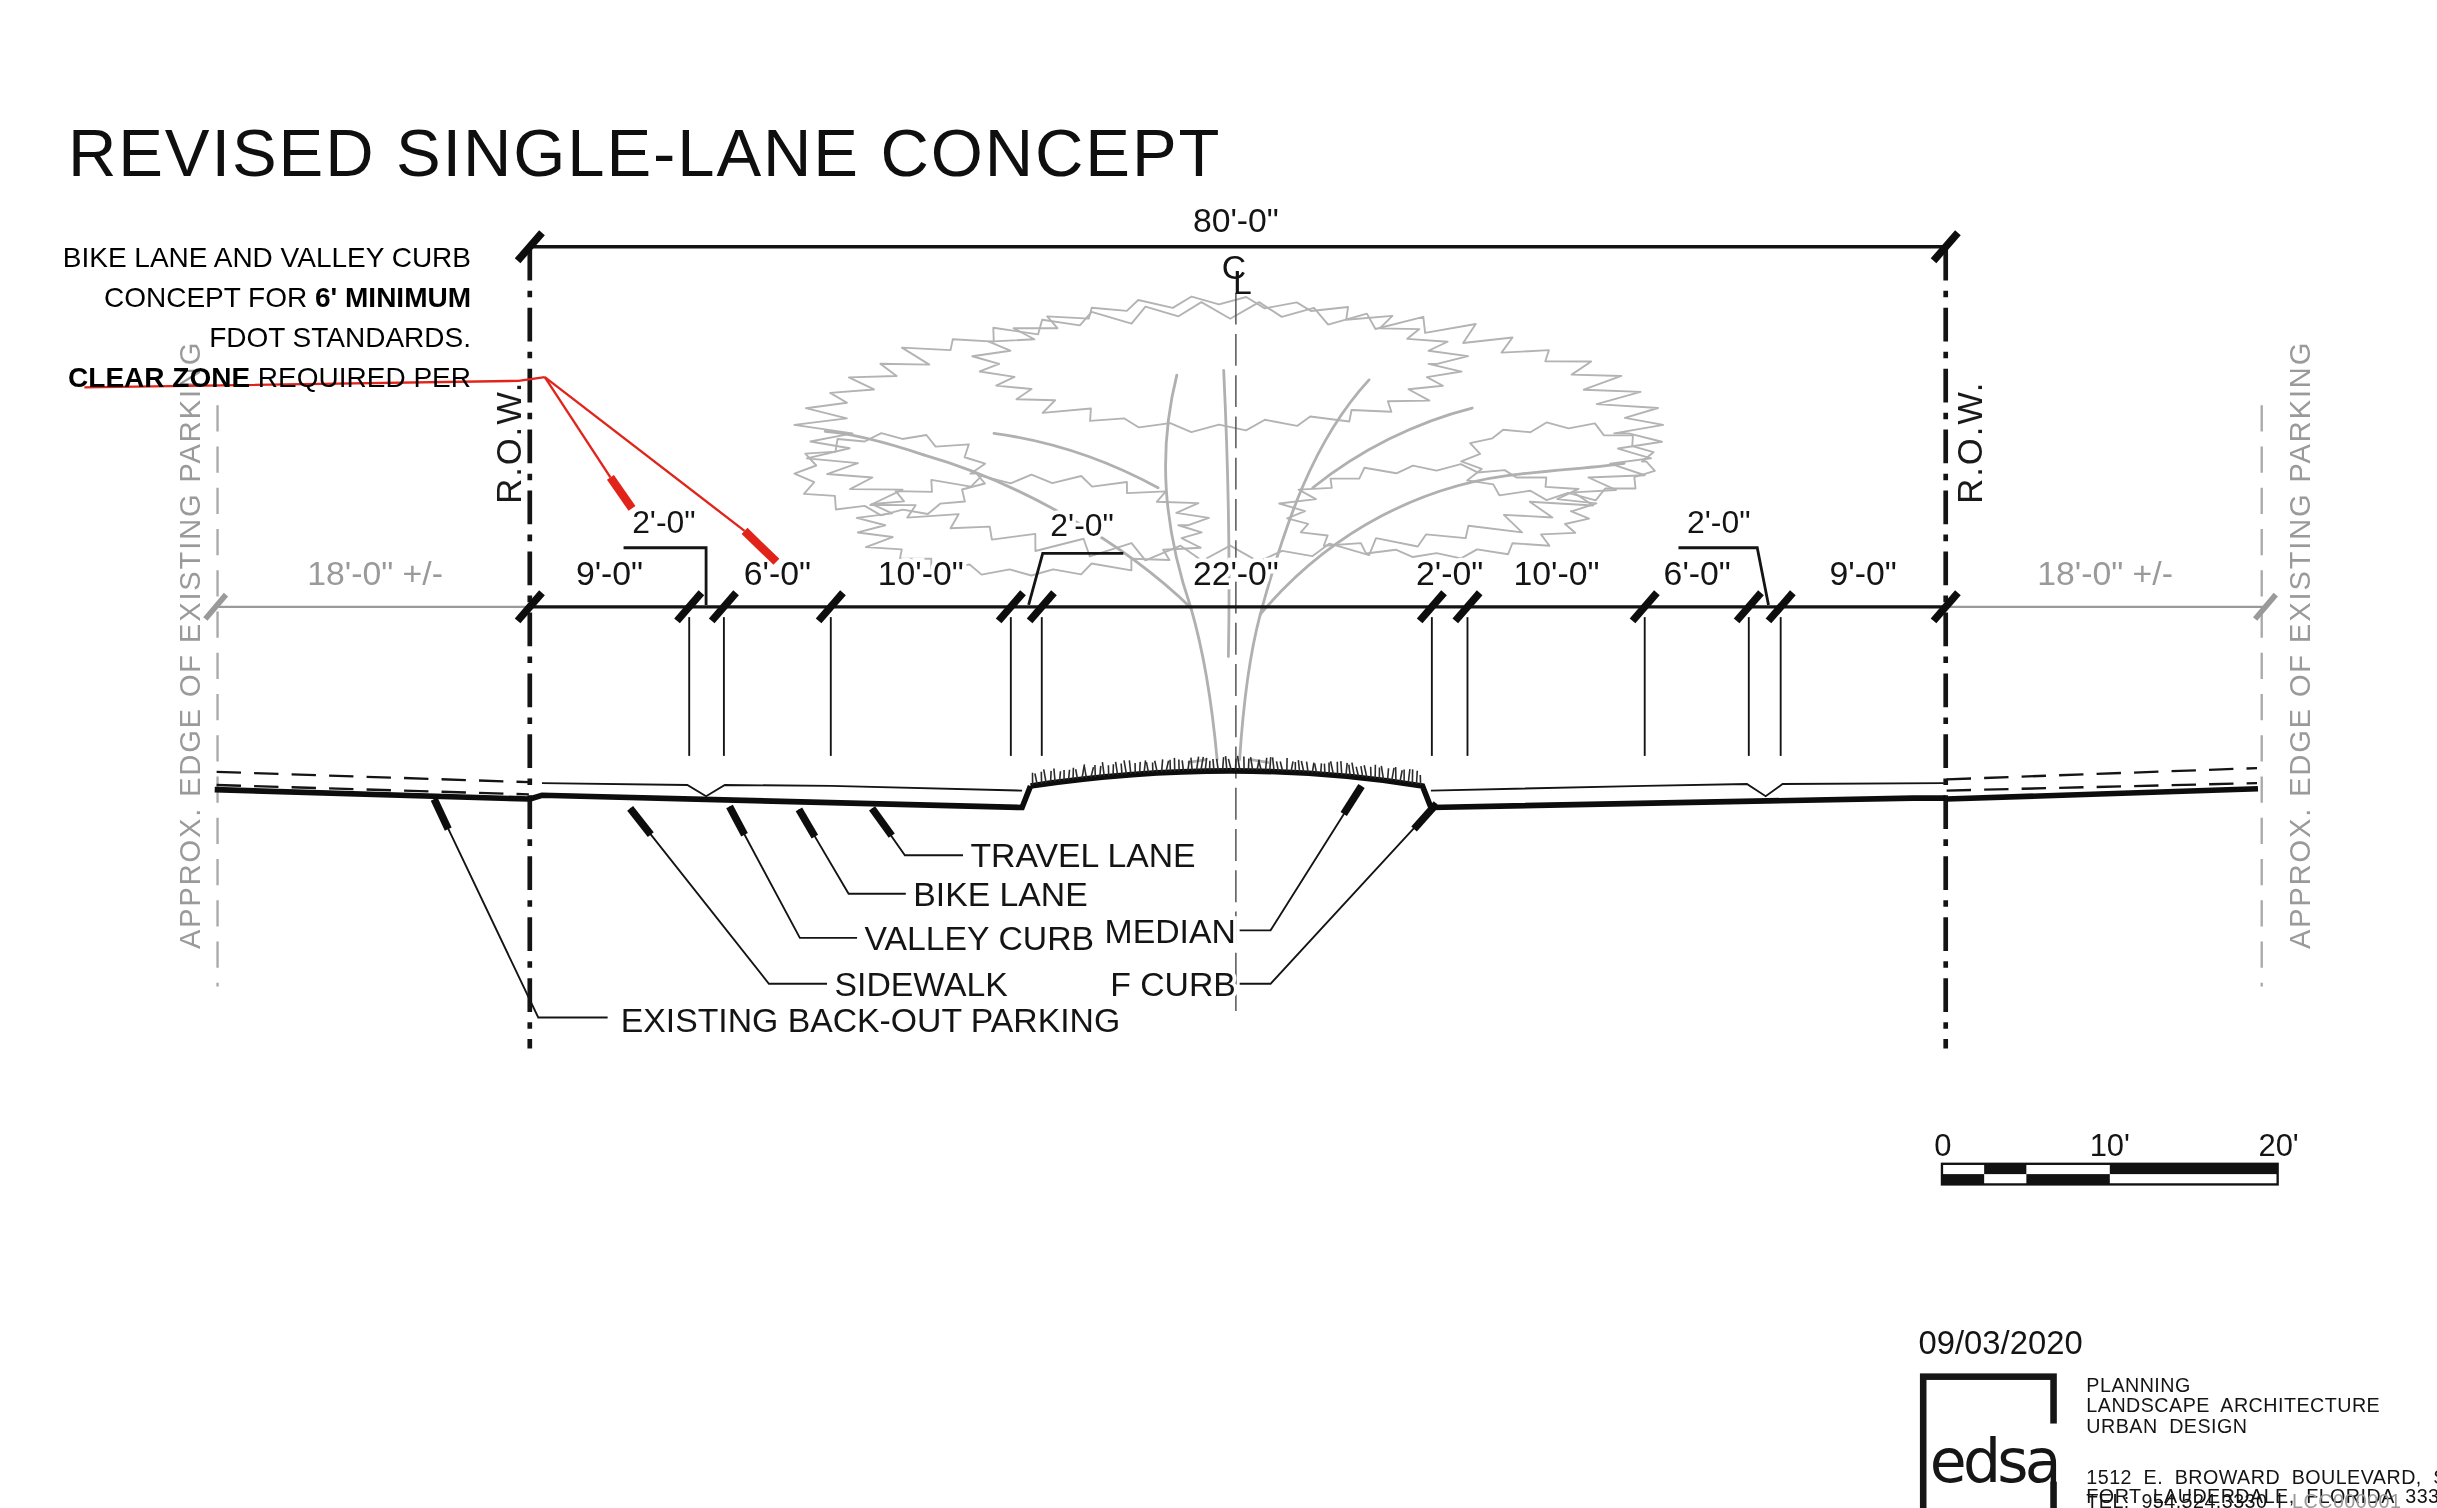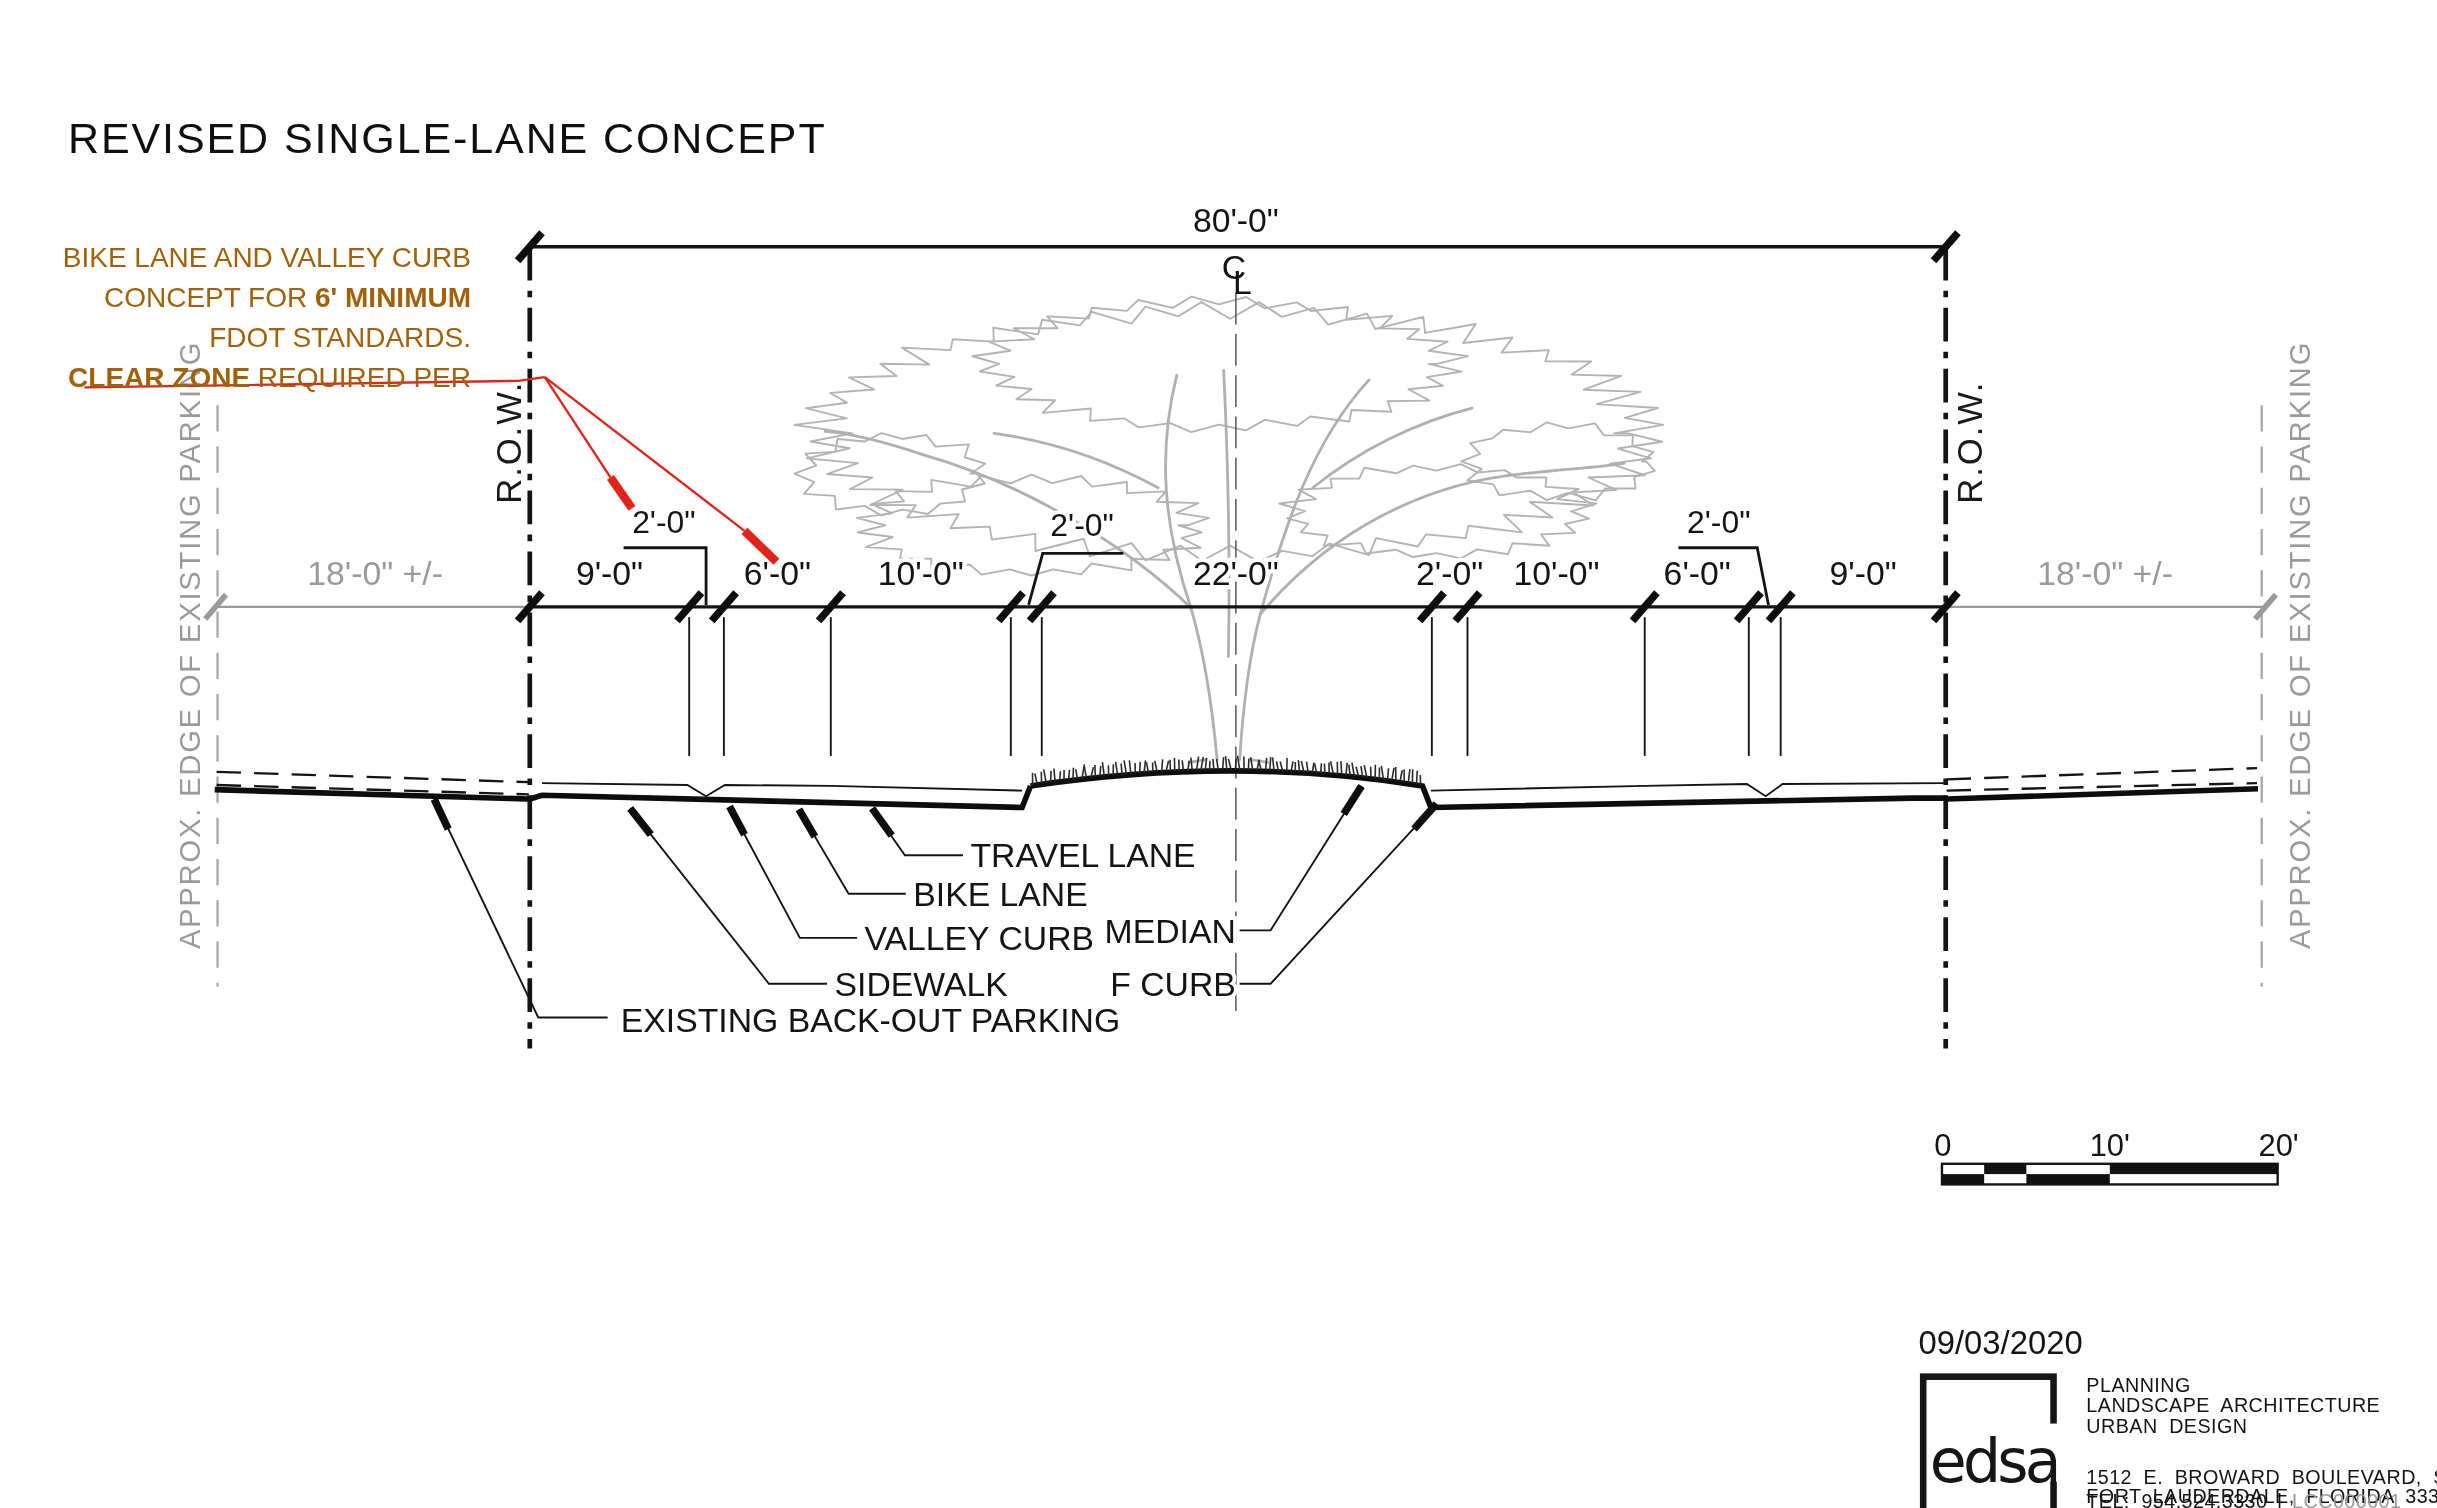--- a/index.html
+++ b/index.html
@@ -1,19 +1,19 @@
 <!DOCTYPE html>
 <html style="font-size:15px"><head>
 <meta charset="utf-8">
 <style>
   html,body{margin:0;padding:0;background:#ffffff;}
   .sheet{position:relative;width:2438px;height:1509px;background:#fff;overflow:hidden;
          font-family:"Liberation Sans",sans-serif;color:#111;}
   .sheet svg{position:absolute;left:0;top:0;}
-  .title{position:absolute;left:68px;top:114px;font-size:43px;letter-spacing:1.9px;
+  .title{position:absolute;left:68px;top:114px;font-size:67px;letter-spacing:1.9px;
          font-weight:500;color:#0f0f0f;white-space:nowrap;}
   .anno{position:absolute;left:38px;top:238px;width:433px;text-align:right;
         font-size:28px;line-height:40px;font-weight:500;white-space:nowrap;}
   .anno .b{font-weight:bold;}
   .svgtxt{font-family:"Liberation Sans",sans-serif;}
   .dim{font-size:36px;fill:#141414;text-anchor:middle;paint-order:stroke;stroke:#fff;stroke-width:9px;}
   .dimgray{font-size:36px;fill:#9a9a9a;text-anchor:middle;paint-order:stroke;stroke:#fff;stroke-width:9px;}
   .flag{font-size:34px;fill:#141414;text-anchor:middle;paint-order:stroke;stroke:#fff;stroke-width:8px;}
   .lbl{font-size:36px;fill:#141414;paint-order:stroke;stroke:#fff;stroke-width:8px;}
   .vert{font-size:37px;fill:#1a1a1a;letter-spacing:2px;}
@@ -318,20 +318,20 @@
           <tspan class="firm">TEL:  954.524.3330</tspan>
           <tspan class="firm" dx="6">|</tspan>
           <tspan class="firmgray" dx="6">LCC000001</tspan>
         </text>
       </g>
     </g>
   </svg>
 
   <div class="title">REVISED SINGLE-LANE CONCEPT</div>
 
-  <div class="anno" style="color:#a16207;">
+  <div class="anno" style="color:#000000;">
     <div>BIKE LANE AND VALLEY CURB</div>
     <div><span>CONCEPT FOR </span><span class="b">6' MINIMUM</span></div>
     <div>FDOT STANDARDS.</div>
     <div><span class="b">CLEAR ZONE</span><span> REQUIRED PER</span></div>
   </div>
 </div>
 
 
 </body></html>

